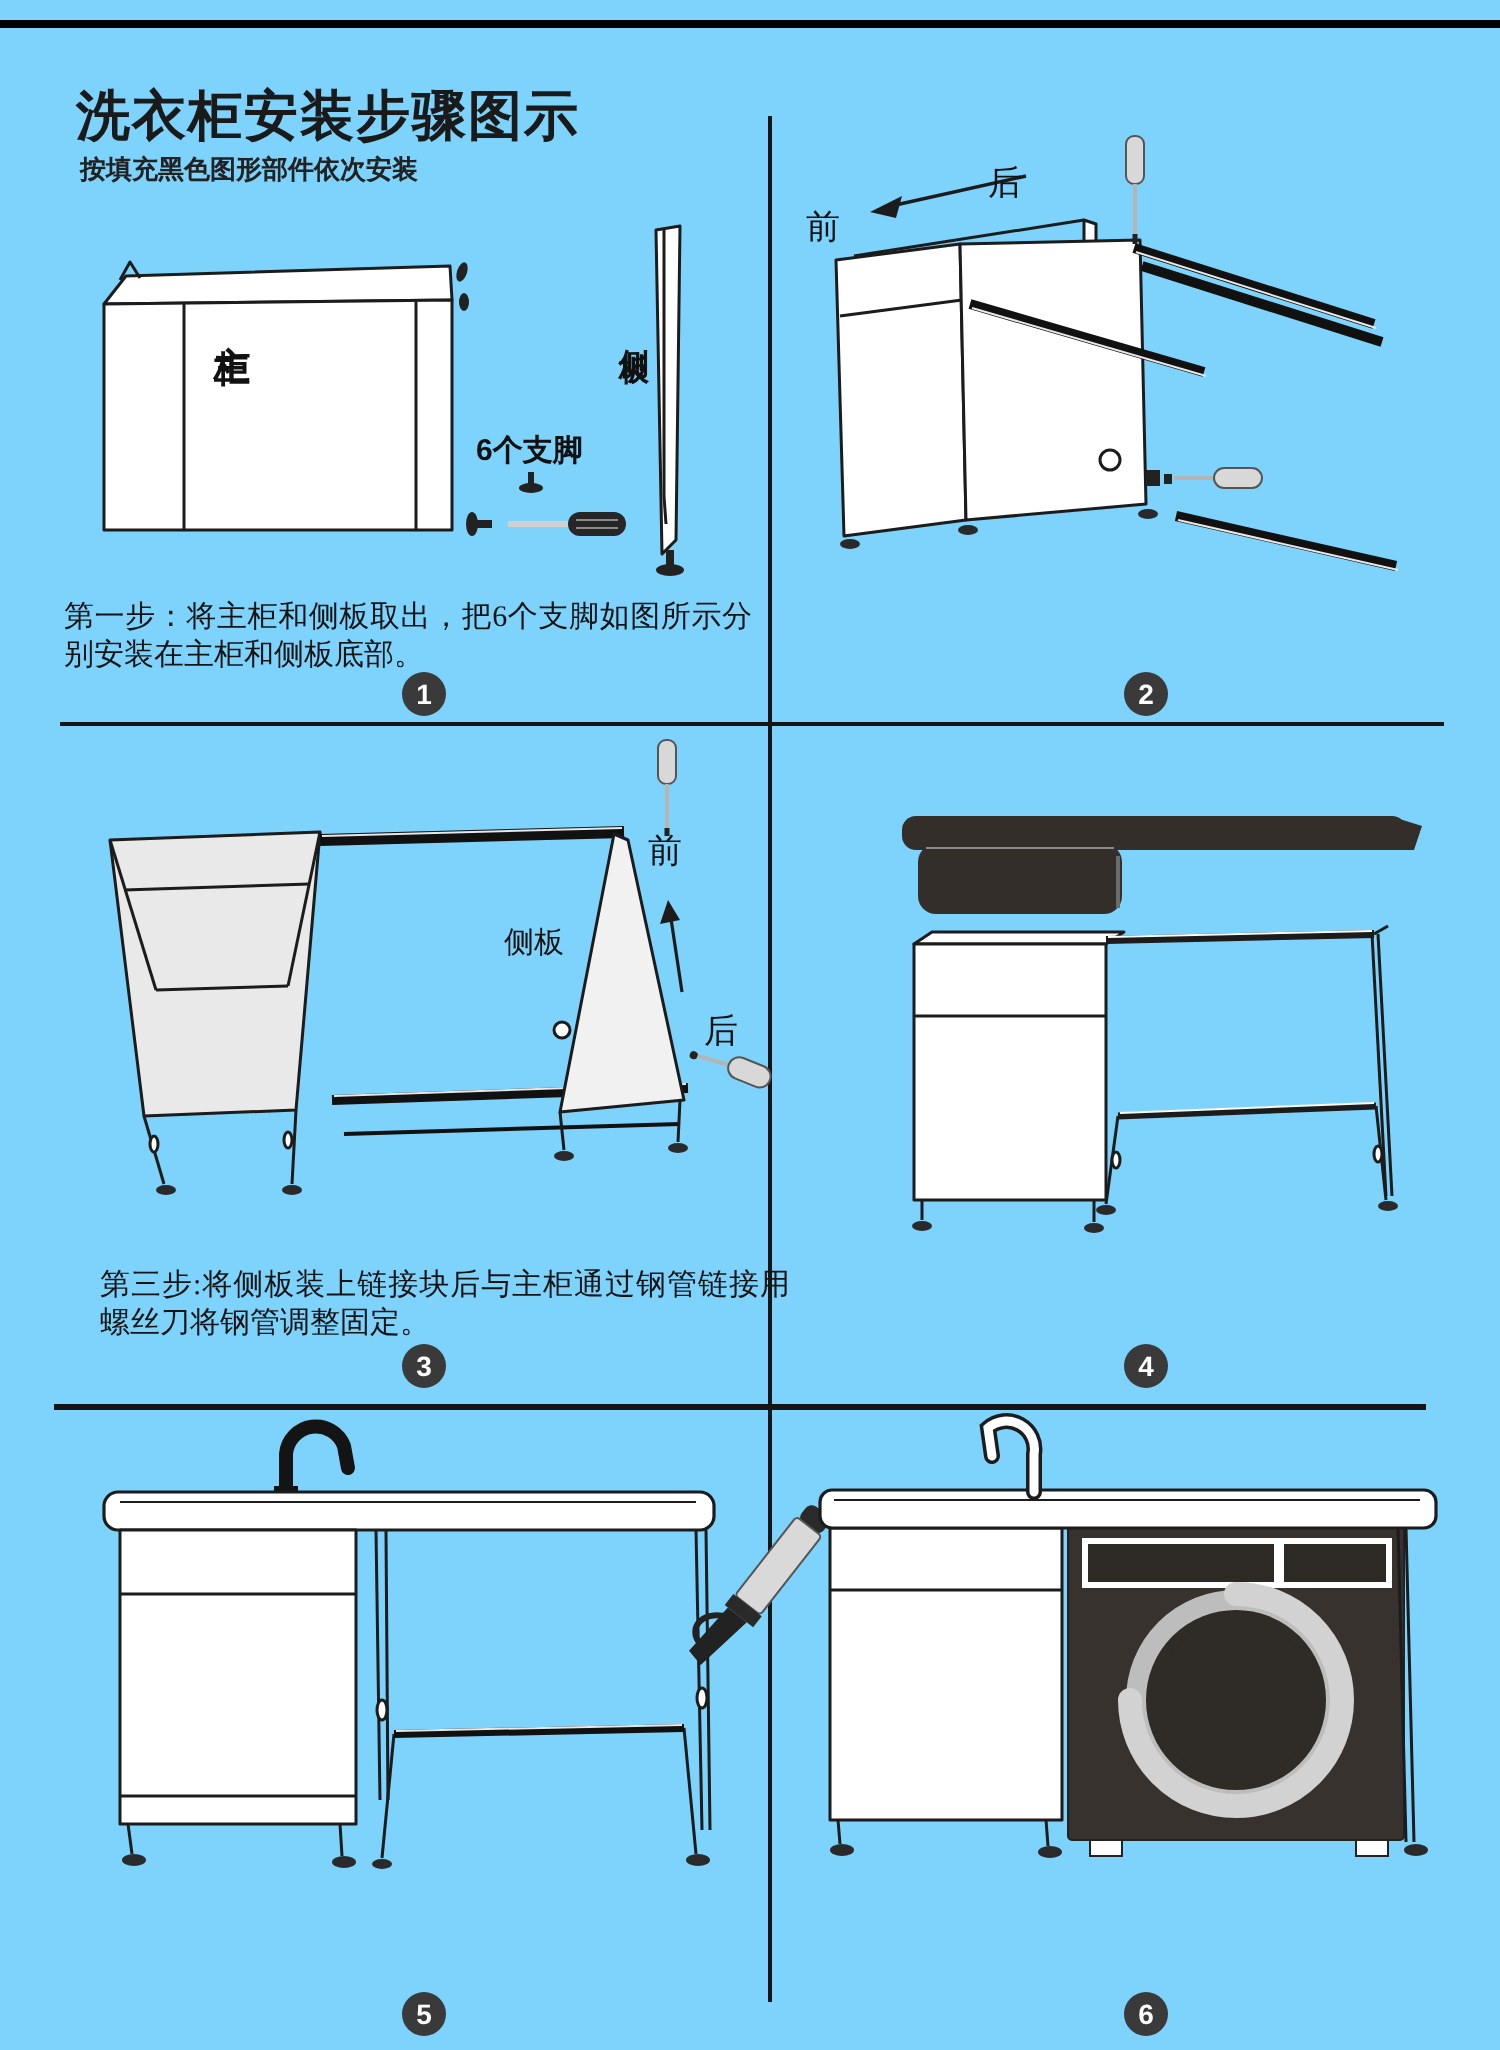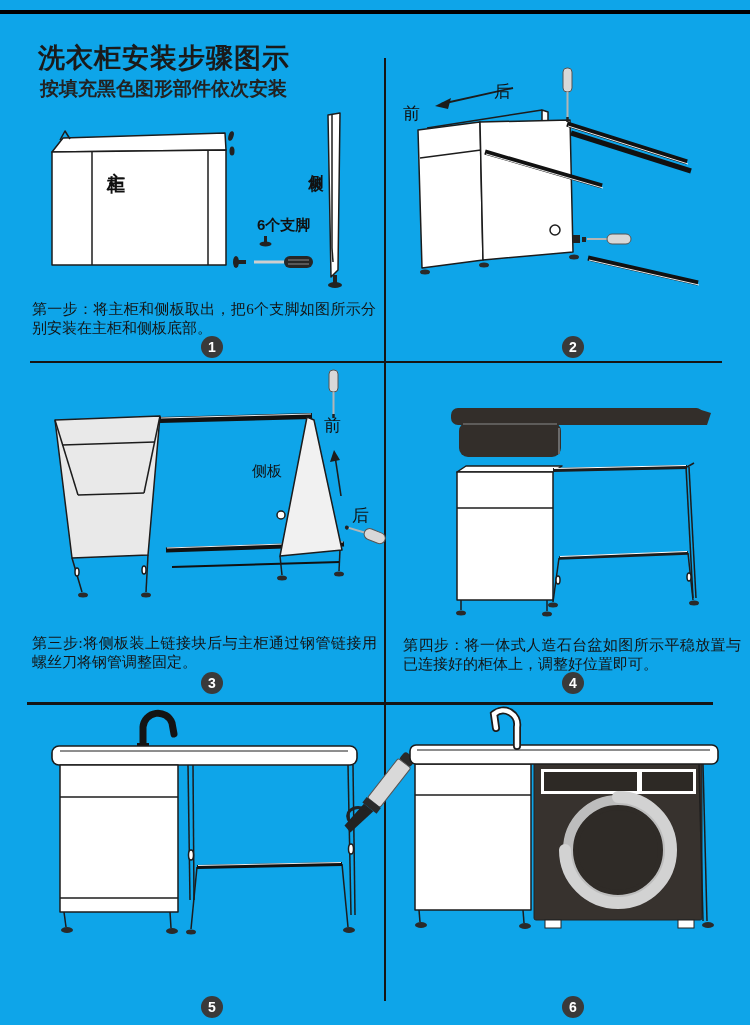--- a/index.html
+++ b/index.html
@@ -1,25 +1,25 @@
 <!DOCTYPE html>
 <html><head>
 <meta charset="utf-8">
 <style>
   html,body{margin:0;padding:0;background:#fff;}
-  .page{position:relative;width:750px;height:1025px;background:#0ea5e9;overflow:hidden;
+  .page{position:relative;width:750px;height:1025px;background:#7dd3fc;overflow:hidden;
         font-family:"Liberation Sans",sans-serif;color:#111;}
   .topbar{position:absolute;left:0;top:10px;width:750px;height:4px;background:#000;}
   .vdivider{position:absolute;left:384px;top:58px;width:2px;height:943px;background:#151515;}
   .hdivider{position:absolute;background:#151515;}
   .hd1{left:30px;top:361px;width:692px;height:2px;}
   .hd2{left:27px;top:702px;width:686px;height:3px;}
   .title{position:absolute;left:38px;top:40px;font-size:27px;font-weight:bold;
          letter-spacing:1px;color:#1a1a1a;margin:0;}
-  .subtitle{position:absolute;left:40px;top:76px;font-size:19px;font-weight:600;
+  .subtitle{position:absolute;left:40px;top:76px;font-size:13px;font-weight:600;
             font-family:"Liberation Serif",serif;margin:0;color:#222;}
   .panel{position:absolute;}
   .art{position:absolute;left:0;overflow:visible;}
   .caption{position:absolute;margin:0;font-family:"Liberation Serif",serif;
            font-size:15px;line-height:1.28;text-align:justify;color:#141414;}
   .badge{position:absolute;width:22px;height:22px;border-radius:50%;background:#3a3a3a;
          color:#fff;font-size:14px;font-weight:bold;text-align:center;line-height:22px;}
   .lbl{position:absolute;color:#111;}
   .lbl-v{writing-mode:vertical-rl;letter-spacing:3px;}
   .lbl-hei{font-weight:bold;font-family:"Liberation Sans",sans-serif;}
@@ -66,21 +66,21 @@
         <line x1="302" y1="17" x2="302" y2="150"></line>
         <line x1="302" y1="150" x2="303" y2="164"></line>
       </g>
       <g fill="#222">
         <rect x="303" y="177" width="4" height="8"></rect>
         <ellipse cx="305" cy="187" rx="7" ry="3"></ellipse>
       </g>
     </svg>
     <div class="lbl lbl-v lbl-hei" style="left:74px;top:100px;font-size:18px;">主柜</div>
     <div class="lbl lbl-v lbl-hei" style="left:276px;top:104px;font-size:15px;">侧板</div>
-    <div class="lbl lbl-hei" style="left:208px;top:158px;font-size:15px;margin-left:19px;">6个支脚</div>
+    <div class="lbl lbl-hei" style="left:208px;top:158px;font-size:15px;">6个支脚</div>
     <p class="caption" style="left:2px;top:242px;width:344px;">第一步：将主柜和侧板取出，把6个支脚如图所示分别安装在主柜和侧板底部。</p>
     <div class="badge" style="left:171px;top:278px;">1</div>
   </section>
 
   <section class="panel" style="left:395px;top:58px;width:350px;height:307px;">
     <svg class="art" style="top:4px;" width="350" height="228" viewBox="0 0 350 228">
       <g>
         <line x1="118" y1="26" x2="46" y2="42" stroke="#1c1c1c" stroke-width="1.8"></line>
         <polygon points="40,44 56,36 53,47" fill="#1c1c1c"></polygon>
       </g>
@@ -168,21 +168,21 @@
       </g>
       <g transform="rotate(22 338 166)">
         <circle cx="316" cy="168" r="2" fill="#222"></circle>
         <line x1="318" y1="167.5" x2="334" y2="166" stroke="#b5b5b5" stroke-width="2"></line>
         <rect x="334" y="160" width="22" height="11" rx="5.5" fill="#d8d8d8" stroke="#555"></rect>
       </g>
     </svg>
     <div class="lbl lbl-song" style="left:222px;top:94px;font-size:15px;">侧板</div>
     <div class="lbl lbl-song" style="left:294px;top:46px;font-size:17px;">前</div>
     <div class="lbl lbl-song" style="left:322px;top:136px;font-size:17px;">后</div>
-    <p class="caption" style="left:2px;top:266px;width:345px;">第三步:将侧板装上链接块后与主柜通过钢管链接用螺丝刀将钢管调整固定。</p>
+    <p class="caption" style="left:20px;top:266px;width:345px;">第三步:将侧板装上链接块后与主柜通过钢管链接用螺丝刀将钢管调整固定。</p>
     <div class="badge" style="left:171px;top:304px;">3</div>
   </section>
 
   <section class="panel" style="left:395px;top:368px;width:350px;height:335px;">
     <svg class="art" style="top:4px;" width="350" height="262" viewBox="0 0 350 262">
       <g>
         <rect x="56" y="36" width="252" height="17" rx="7" fill="#332e2a"></rect>
         <polygon points="300,36 316,41 312,53 300,53" fill="#332e2a"></polygon>
         <rect x="64" y="50" width="102" height="35" rx="9" fill="#332e2a"></rect>
         <line x1="68" y1="52" x2="162" y2="52" stroke="#8a8a8a" stroke-width="1"></line>
@@ -206,21 +206,20 @@
         <ellipse cx="163" cy="208" rx="2" ry="4"></ellipse>
         <ellipse cx="294" cy="205" rx="2" ry="4"></ellipse>
       </g>
       <g fill="#2a2a2a">
         <ellipse cx="66" cy="241" rx="5" ry="2.5"></ellipse>
         <ellipse cx="152" cy="242" rx="5" ry="2.5"></ellipse>
         <ellipse cx="158" cy="233" rx="5" ry="2.5"></ellipse>
         <ellipse cx="299" cy="231" rx="5" ry="2.5"></ellipse>
       </g>
     </svg>
-    <p class="caption" style="left:8px;top:268px;width:338px;">第四步：将一体式人造石台盆如图所示平稳放置与已连接好的柜体上，调整好位置即可。</p>
     <div class="badge" style="left:167px;top:304px;">4</div>
   </section>
 
   <section class="panel" style="left:30px;top:703px;width:350px;height:322px;">
     <svg class="art" style="top:0;" width="360" height="247" viewBox="0 0 360 247">
       <g>
         <path d="M113,43 V24 A15,15 0 0 1 142,20 L144,31" fill="none" stroke="#141414" stroke-width="7" stroke-linecap="round"></path>
         <rect x="107" y="40" width="12" height="4" fill="#141414"></rect>
       </g>
       <g stroke="#1c1c1c" stroke-width="1.6" fill="#fff" stroke-linejoin="round">

